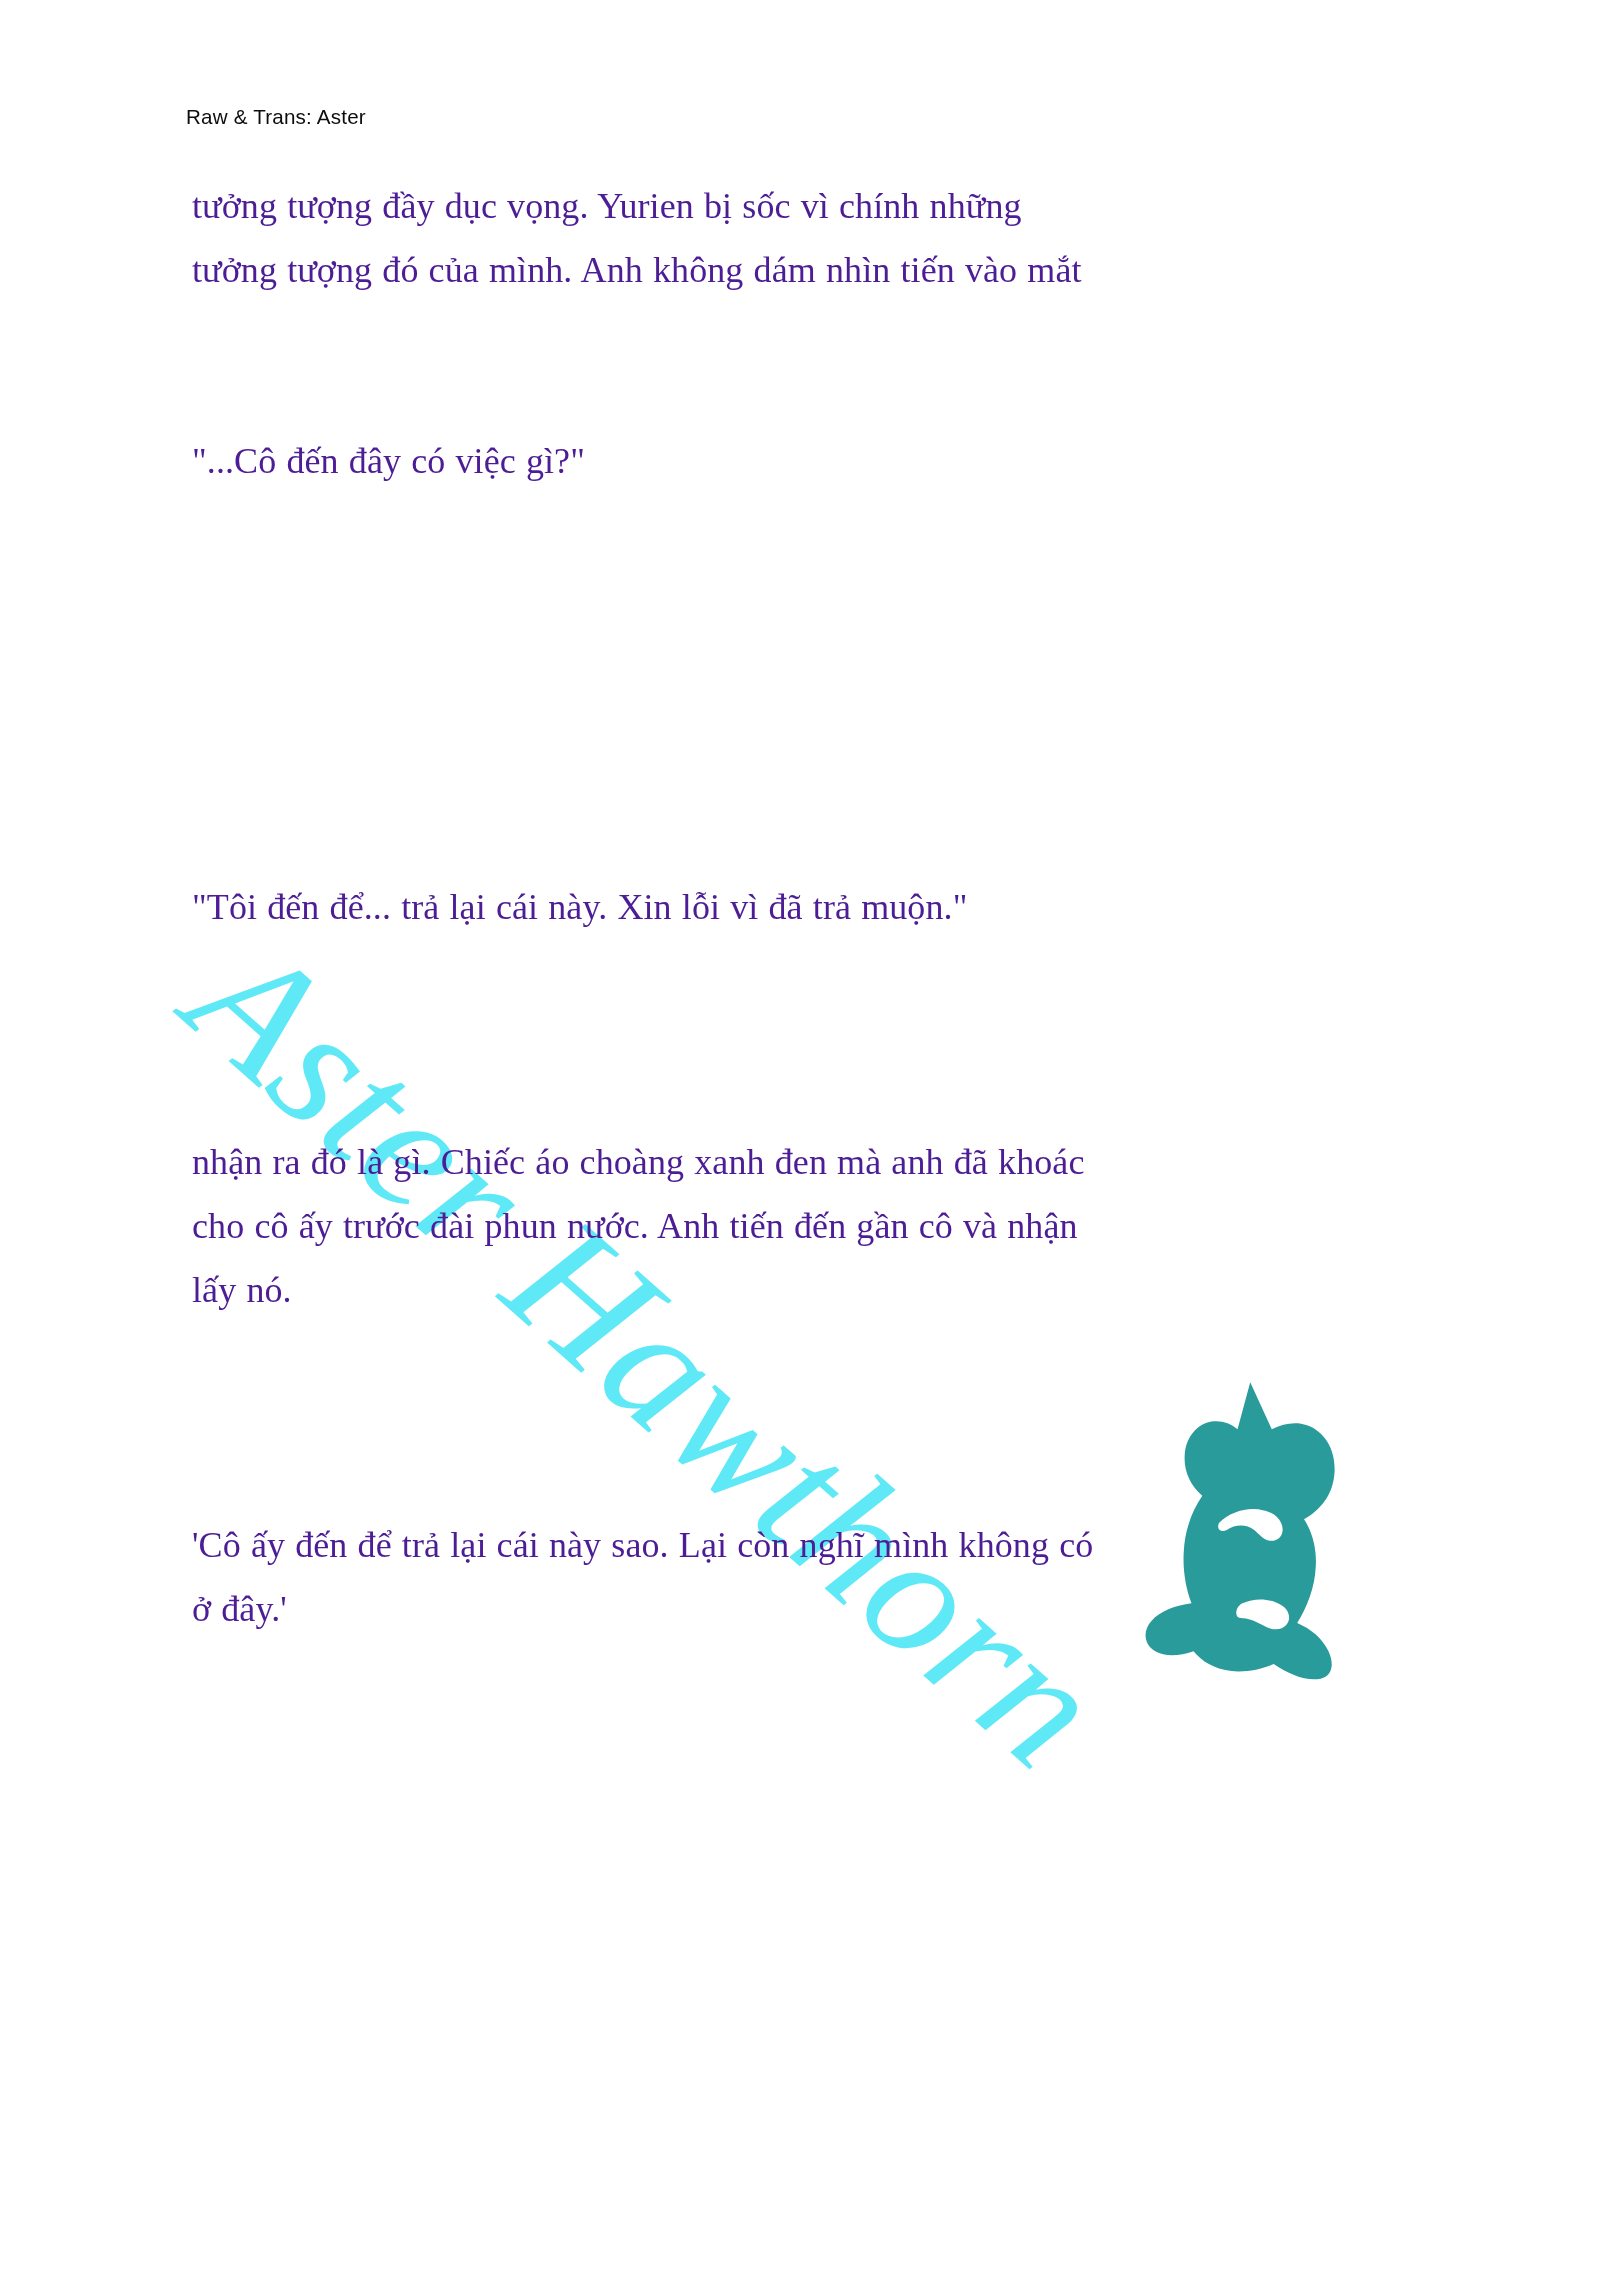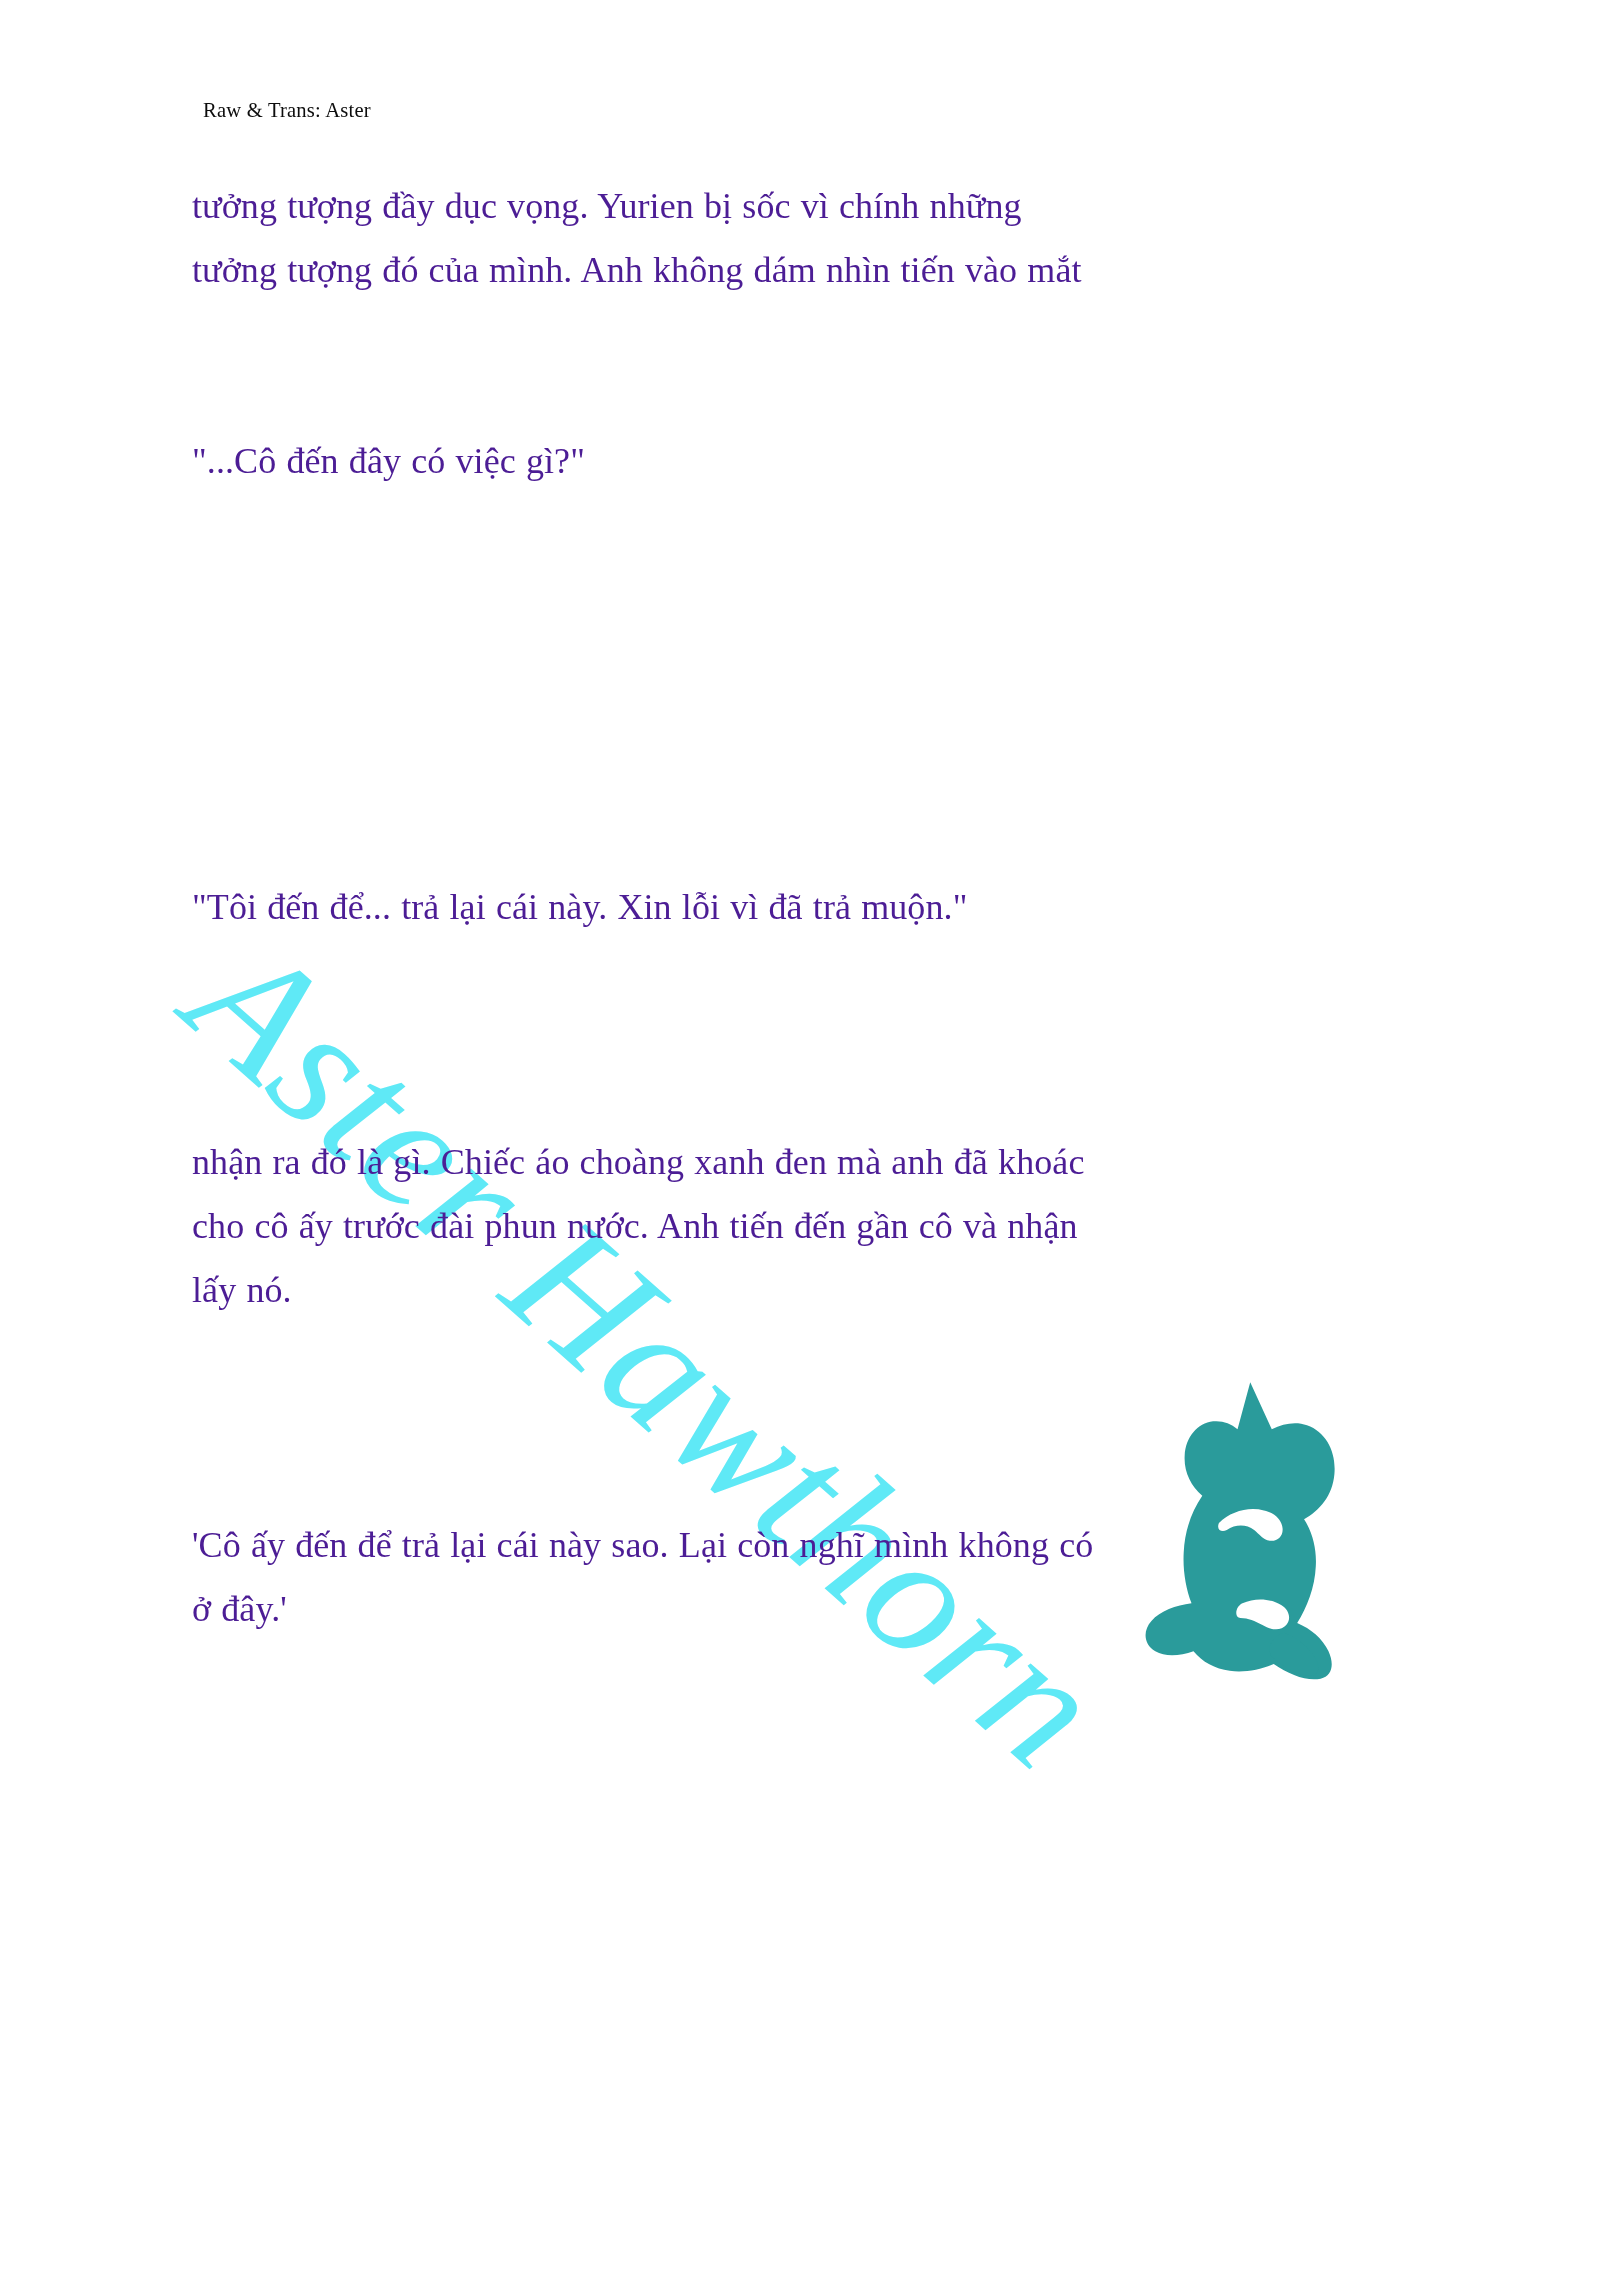--- a/index.html
+++ b/index.html
@@ -17,27 +17,26 @@
     height: 2293px;
     background: #ffffff;
     overflow: hidden;
     box-sizing: border-box;
   }
 
   
   .running-header {
     position: absolute;
     left: 186px;
-    top: 99px;
-    font-family: Liberation Serif, serif;
+    top: 105px;
+    font-family: Liberation Sans, sans-serif;
     font-size: 20.6px;
     letter-spacing: 0.2px;
     color: #0d0d0d;
     white-space: nowrap;
-    margin-left: 17px;
   }
 
   
   .watermark-layer {
     position: absolute;
     left: 0;
     top: 0;
     width: 1621px;
     height: 2293px;
     pointer-events: none;

